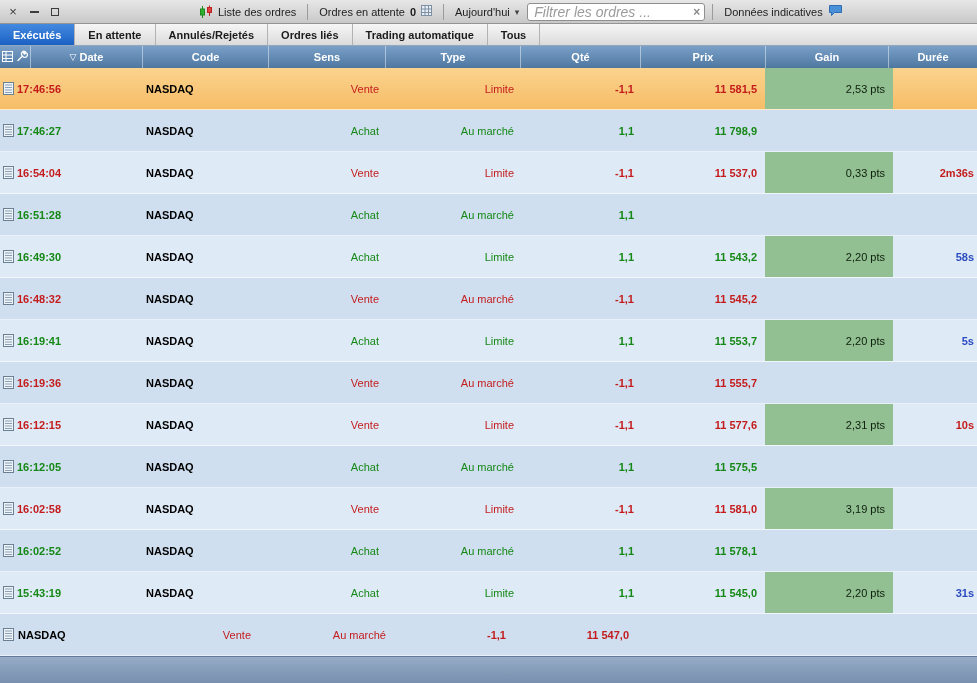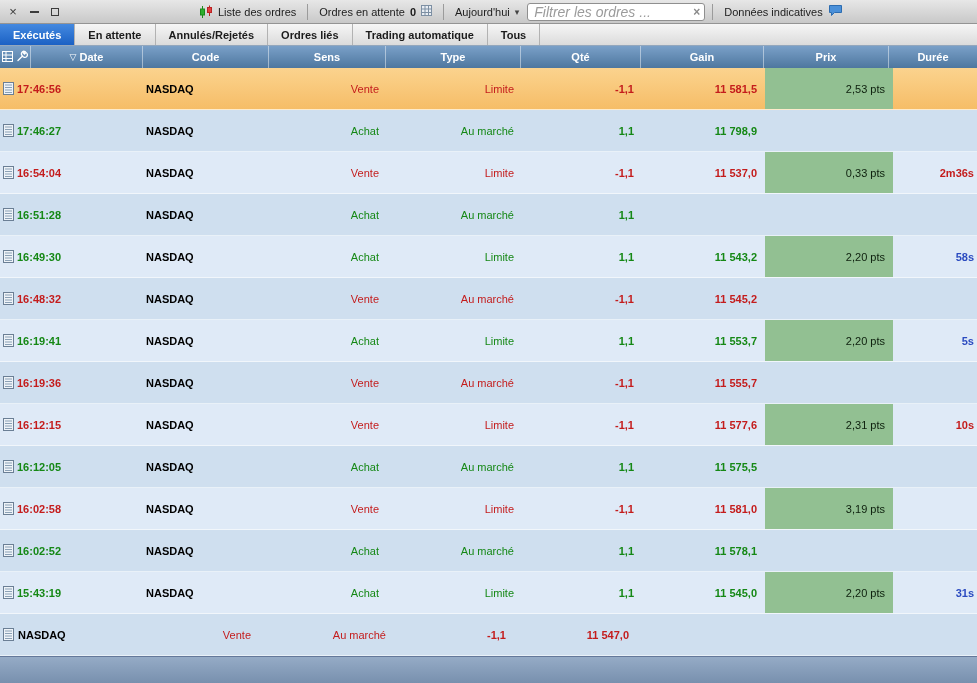--- a/index.html
+++ b/index.html
@@ -160,25 +160,25 @@
         </div>
         <div class="hcell w-sens">
           <span>Sens</span>
         </div>
         <div class="hcell w-type">
           <span>Type</span>
         </div>
         <div class="hcell w-qte">
           <span>Qté</span>
         </div>
+        <div class="hcell w-prix">
+          <span>Prix</span>
+        </div>
         <div class="hcell w-gain">
           <span>Gain</span>
-        </div>
-        <div class="hcell w-prix">
-          <span>Prix</span>
         </div>
         <div class="hcell w-duree">
           <span>Durée</span>
         </div>
       </div>
   </div>
 
   <div class="tbody">
       <div class="trow sell selected">
         <span class="cell c-icon">

